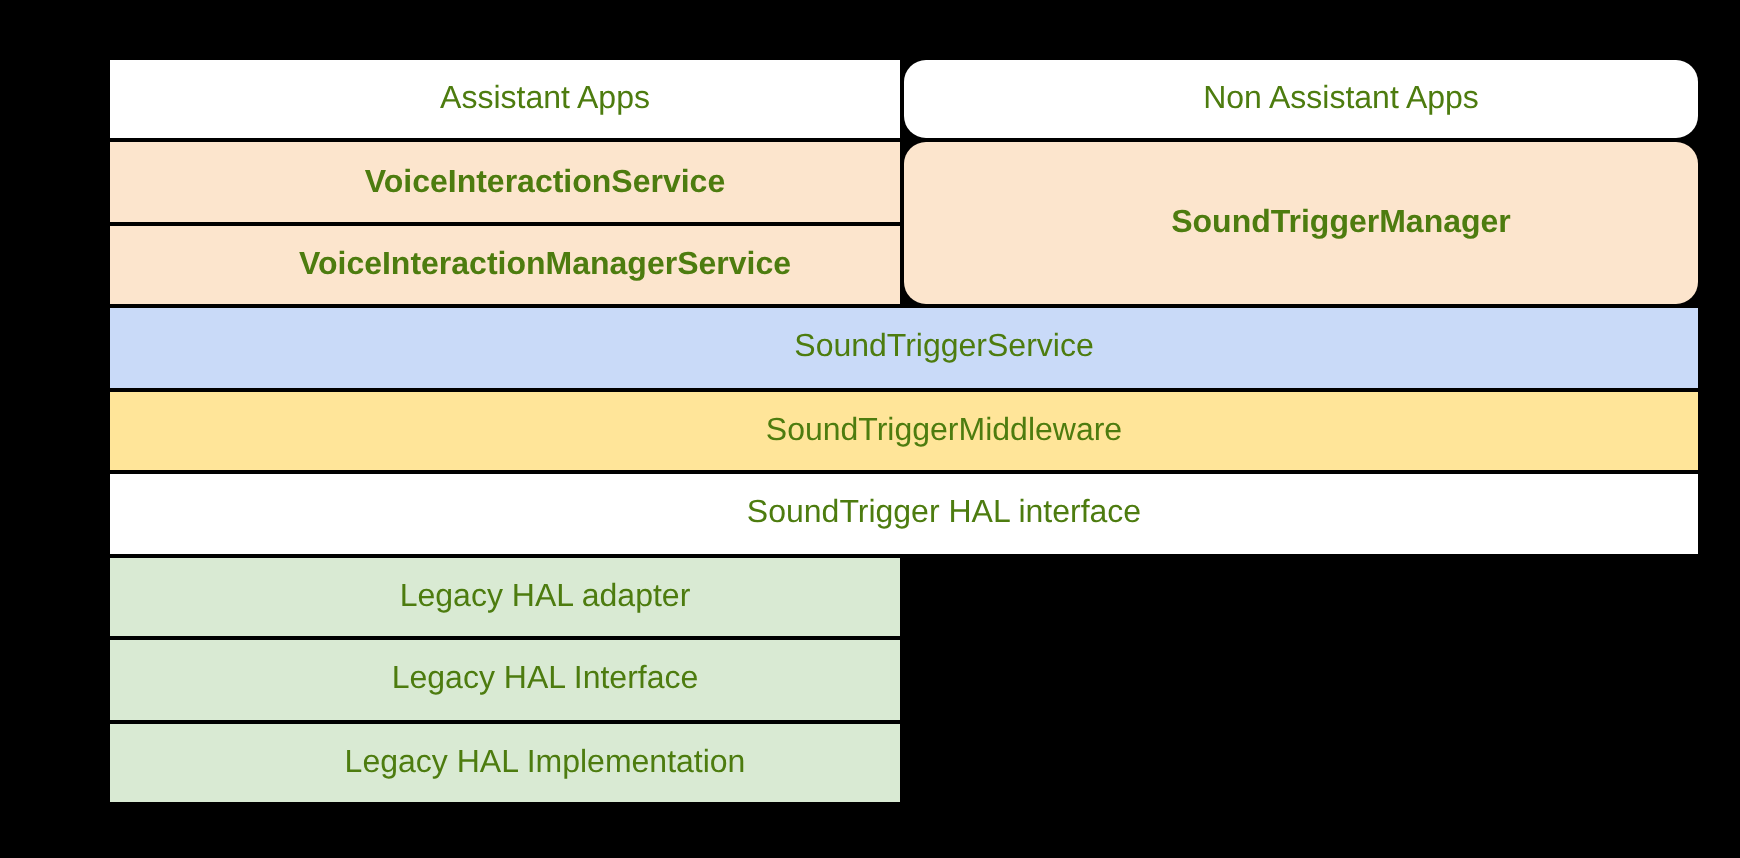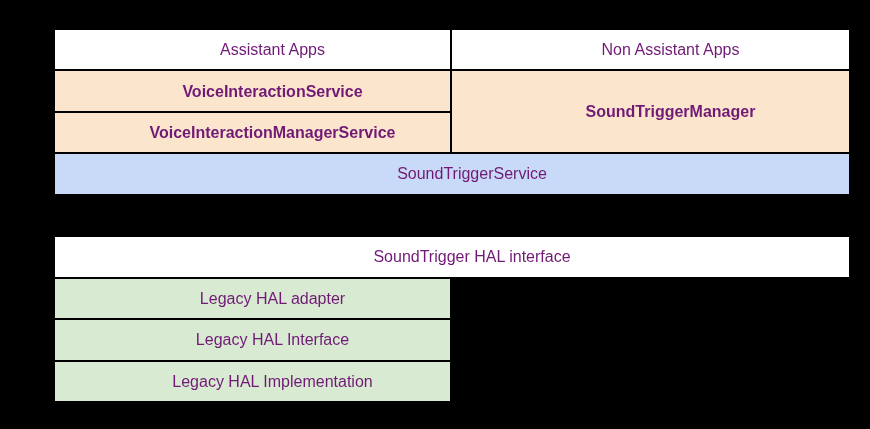--- a/index.html
+++ b/index.html
@@ -30,33 +30,33 @@
     gap: 2px;
     padding: 2px;
     background: #000000; 
   }
   .cell {
     display: flex;
     align-items: center;
     justify-content: center;
     text-align: center;
     font-size: 16px;
-    color: #701a75;
+    color: #4d7c0f;
     line-height: 1.2;
     overflow: hidden;
     padding-left: 40px;
   }
   .bg-white  { background: #ffffff; }
   .bg-peach  { background: #fce5cd; font-weight: bold; }
   .bg-blue   { background: #c9daf8; }
   .bg-yellow { background: #ffe599; }
   .bg-green  { background: #d9ead3; }
 
   .c1 { grid-column: 1; }
-  .c2 { grid-column: 2; }
+  .c2 { grid-column: 2; border-radius: 11px; }
   .span-cols { grid-column: 1 / span 2; }
 
   .r1 { grid-row: 1; }
   .r2 { grid-row: 2; }
   .r2s2 { grid-row: 2 / span 2; }
   .r3 { grid-row: 3; text-align: right; }
   .r4 { grid-row: 4; }
   .r5 { grid-row: 5; }
   .r6 { grid-row: 6; }
   .r7 { grid-row: 7; }
@@ -75,20 +75,21 @@
     <div class="cell bg-white c2 r1">Non Assistant Apps</div>
 
     <div class="cell bg-peach c1 r2">VoiceInteractionService</div>
 
     <div class="cell bg-peach c2 r2s2">SoundTriggerManager</div>
 
     <div class="cell bg-peach c1 r3">VoiceInteractionManagerService</div>
 
     <div class="cell bg-blue span-cols r4">SoundTriggerService</div>
 
+    <div class="cell bg-yellow span-cols r5">SoundTriggerMiddleware</div>
 
     <div class="cell bg-white span-cols r6">SoundTrigger HAL interface</div>
 
     <div class="cell bg-green c1 r7">Legacy HAL adapter</div>
 
 
     <div class="cell bg-green c1 r8">Legacy HAL Interface</div>
 
     <div class="cell bg-green c1 r9">Legacy HAL Implementation</div>
 

